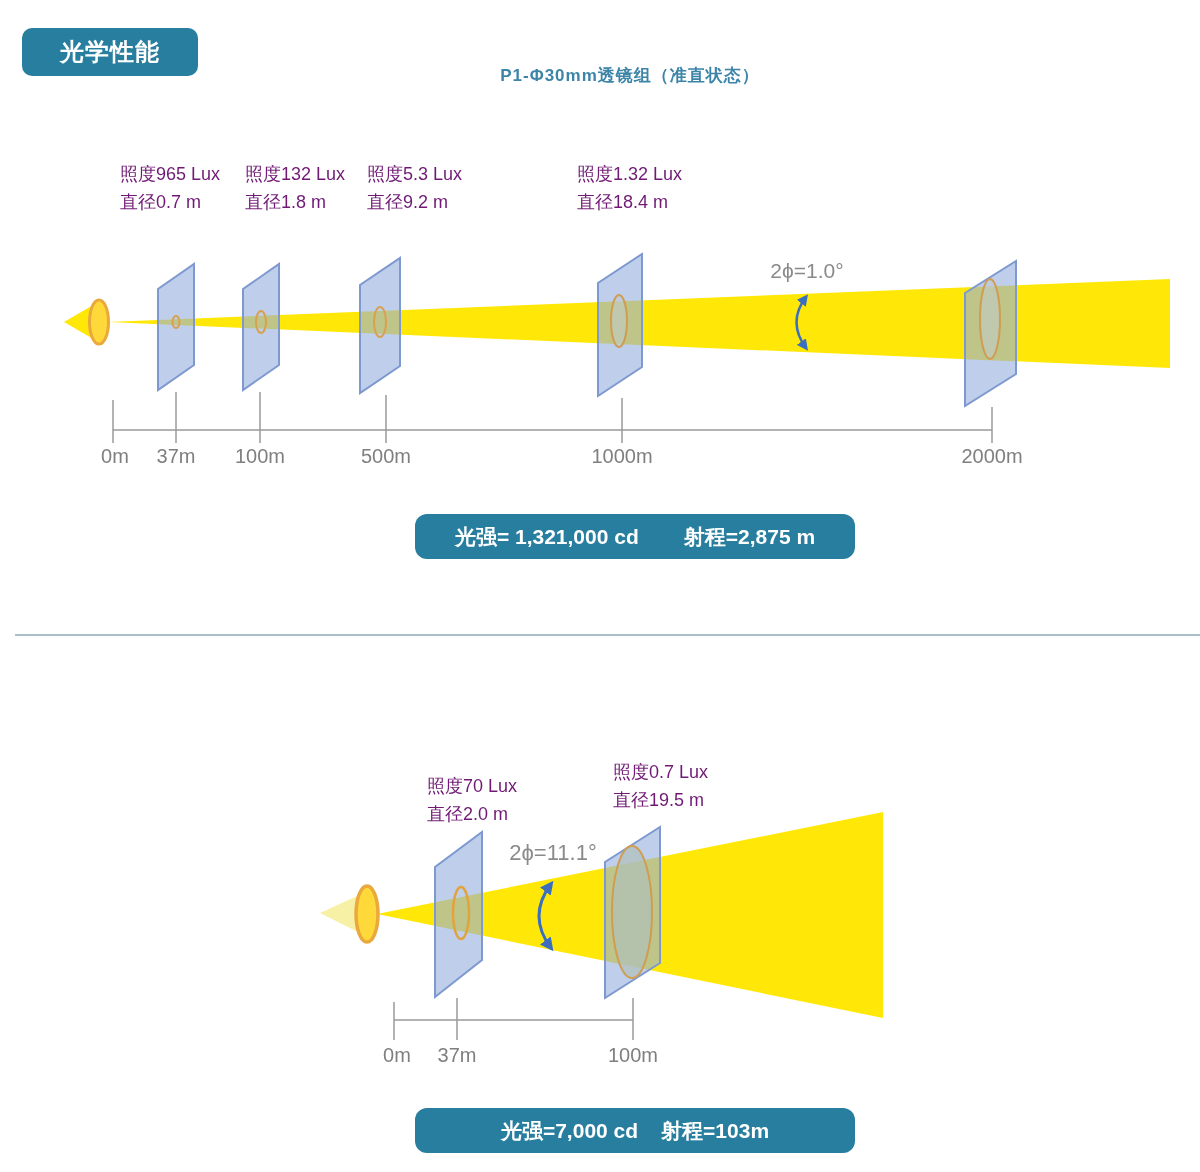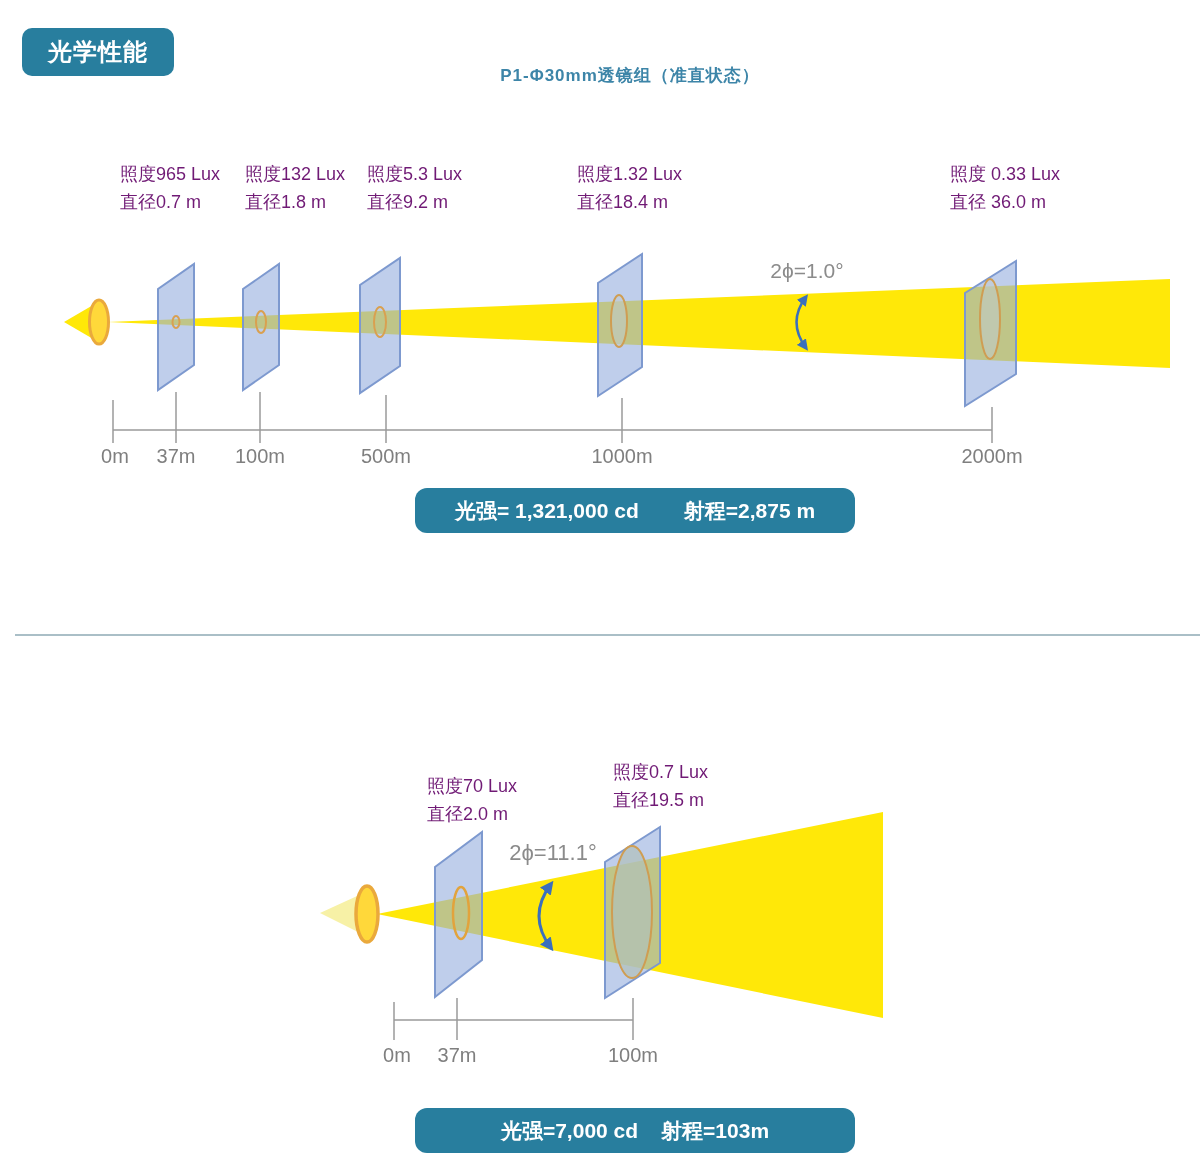--- a/index.html
+++ b/index.html
@@ -3,21 +3,21 @@
 <meta charset="utf-8">
 <style>
   html,body{margin:0;padding:0;background:#fff;}
   #stage{
     position:relative;width:1200px;height:1172px;background:#ffffff;overflow:hidden;
     font-family:"Liberation Sans","DejaVu Sans",sans-serif;
   }
   .badge{
     position:absolute;left:22px;top:28px;
     background:#287e9e;color:#fff;font-size:24px;font-weight:700;
-    padding:8px 26px;border-radius:10px;letter-spacing:1px;
+    padding:8px 38px;border-radius:10px;letter-spacing:1px;
   }
   .section-title{
     position:absolute;left:60px;right:0;text-align:center;
     color:#3d85a8;font-size:17px;font-weight:700;letter-spacing:1px;
   }
   .pm-label{
     position:absolute;color:#701a75;font-size:18px;line-height:28px;white-space:nowrap;
   }
   .pill{
     position:absolute;left:415px;width:440px;height:45px;
@@ -49,24 +49,20 @@
     <div>直径1.8 m</div>
   </div>
   <div class="pm-label" style="left:367px;top:160px">
     <div>照度5.3 Lux</div>
     <div>直径9.2 m</div>
   </div>
   <div class="pm-label" style="left:577px;top:160px">
     <div>照度1.32 Lux</div>
     <div>直径18.4 m</div>
   </div>
-  <div class="pm-label" style="left:950px;top:160px">
-    <div>照度 0.33 Lux</div>
-    <div>直径 36.0 m</div>
-  </div>
 
   <svg style="top:140px" width="1200" height="340" viewBox="0 140 1200 340">
     <defs>
       <marker id="ah1" viewBox="0 0 10 10" refX="7" refY="5" markerWidth="4.5" markerHeight="4.5" orient="auto-start-reverse">
           <path d="M0,0 L10,5 L0,10 z" fill="#3b6fbd"></path>
         </marker>
     </defs>
 
     <polygon points="108,322 1170,279 1170,368" fill="#ffe808"></polygon>
 
@@ -97,21 +93,21 @@
     <line x1="992" y1="407" x2="992" y2="443" stroke="#9a9a9a" stroke-width="1.5"></line>
 
     <text x="115" y="463" text-anchor="middle" class="axis-label">0m</text>
     <text x="176" y="463" text-anchor="middle" class="axis-label">37m</text>
     <text x="260" y="463" text-anchor="middle" class="axis-label">100m</text>
     <text x="386" y="463" text-anchor="middle" class="axis-label">500m</text>
     <text x="622" y="463" text-anchor="middle" class="axis-label">1000m</text>
     <text x="992" y="463" text-anchor="middle" class="axis-label">2000m</text>
   </svg>
 
-  <div class="pill" style="top:488px;gap:45px">
+  <div class="pill" style="top:514px;gap:45px">
     <span>光强= 1,321,000 cd</span>
     <span>射程=2,875 m</span>
   </div>
 
   <div class="divider"></div>
 
 
   <div class="pm-label" style="left:427px;top:772px">
     <div>照度70 Lux</div>
     <div>直径2.0 m</div>

